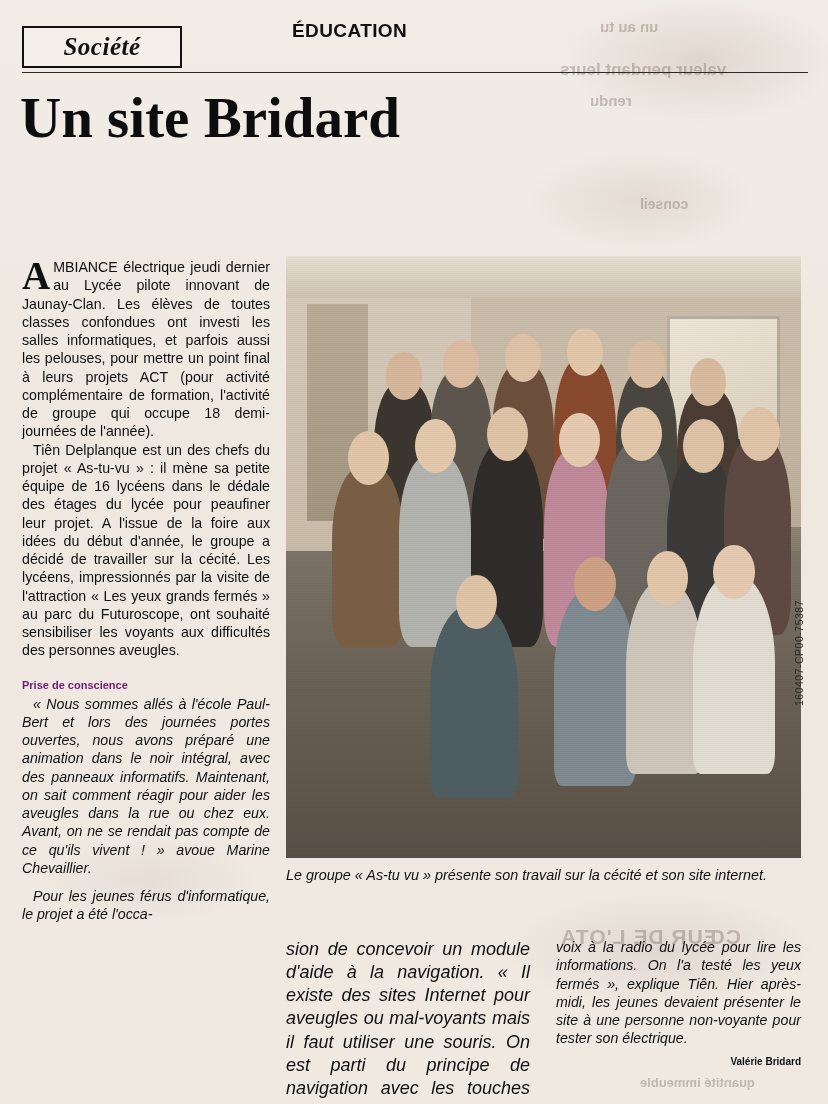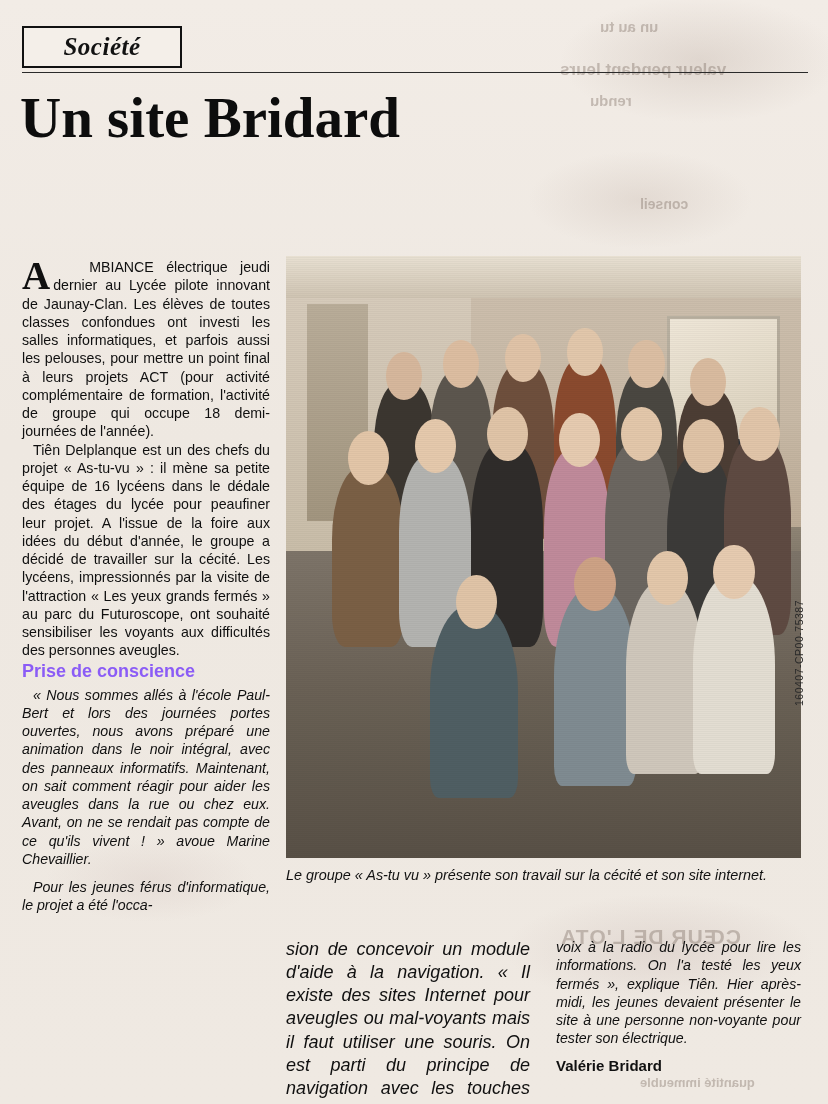--- a/index.html
+++ b/index.html
@@ -59,40 +59,40 @@
     font-family:"Liberation Sans", sans-serif;
     font-size:14.2px;line-height:1.285;text-align:justify;color:#101010;
   }
   .col1 p{margin:0 0 0 0;text-indent:11px;}
   .col1 p.first{text-indent:0;}
   .dropcap{
     float:left;font-family:"Liberation Serif", serif;
     font-size:39px;line-height:32px;font-weight:bold;
     margin:2px 3px 0 0;
   }
-  .smallcaps{font-variant:small-caps;margin-left:36px;}
+  .smallcaps{font-variant:small-caps;}
   h2.sub{
-    margin:0 0 3px 0;
-    font-family:"Liberation Sans", sans-serif;
-    font-weight:bold;font-size:18px;color:#8b5cf6;
+    margin:18px 0 3px 0;
+    font-family:"Liberation Sans", sans-serif;
+    font-weight:bold;font-size:11px;color:#701a75;
   }
   .col1 .ital p{font-style:italic;}
 
   .col2{
     position:absolute;left:286px;top:938px;width:244px;
     font-family:"Liberation Sans", sans-serif;
     font-style:italic;font-size:18px;line-height:1.285;text-align:justify;color:#101010;
   }
   .col3{
     position:absolute;left:556px;top:938px;width:245px;
     font-family:"Liberation Sans", sans-serif;
     font-style:italic;font-size:14.2px;line-height:1.285;text-align:justify;color:#101010;
   }
   .byline{
-    margin-top:8px;font-style:normal;font-weight:bold;font-size:15px;
+    margin-top:8px;text-align:right;font-style:normal;font-weight:bold;font-size:10px;
   }
 
   
   .photo-wrap{
     position:absolute;left:286px;top:256px;width:515px;height:602px;
     background:#6b6258;overflow:hidden;
   }
   .photo{position:absolute;inset:0;}
   .p-wall{
     position:absolute;left:0;top:0;right:0;height:49%;
@@ -173,20 +173,21 @@
   <div class="ghost g3">rendu</div>
   <div class="ghost g4">conseil</div>
   <div class="ghost g5">CŒUR DE L'OTA</div>
   <div class="ghost g6">quantité immeuble</div>
 
   <div class="societe-box">
     <span>Société</span>
   </div>
 
   <div class="kicker">
+    <div class="k1">ÉDUCATION</div>
   </div>
 
   <div class="rule"></div>
 
   <h1 class="headline">
     <span>Un site Bridard</span>
   </h1>
 
   <div class="col1">
     <p class="first"><span class="dropcap">A</span><span class="smallcaps">MBIANCE</span><span> électrique jeudi dernier au Lycée pilote innovant de Jaunay-Clan. Les élèves de toutes classes confondues ont investi les salles informatiques, et parfois aussi les pelouses, pour mettre un point final à leurs projets ACT (pour activité complémentaire de formation, l'activité de groupe qui occupe 18 demi-journées de l'année).</span></p>

